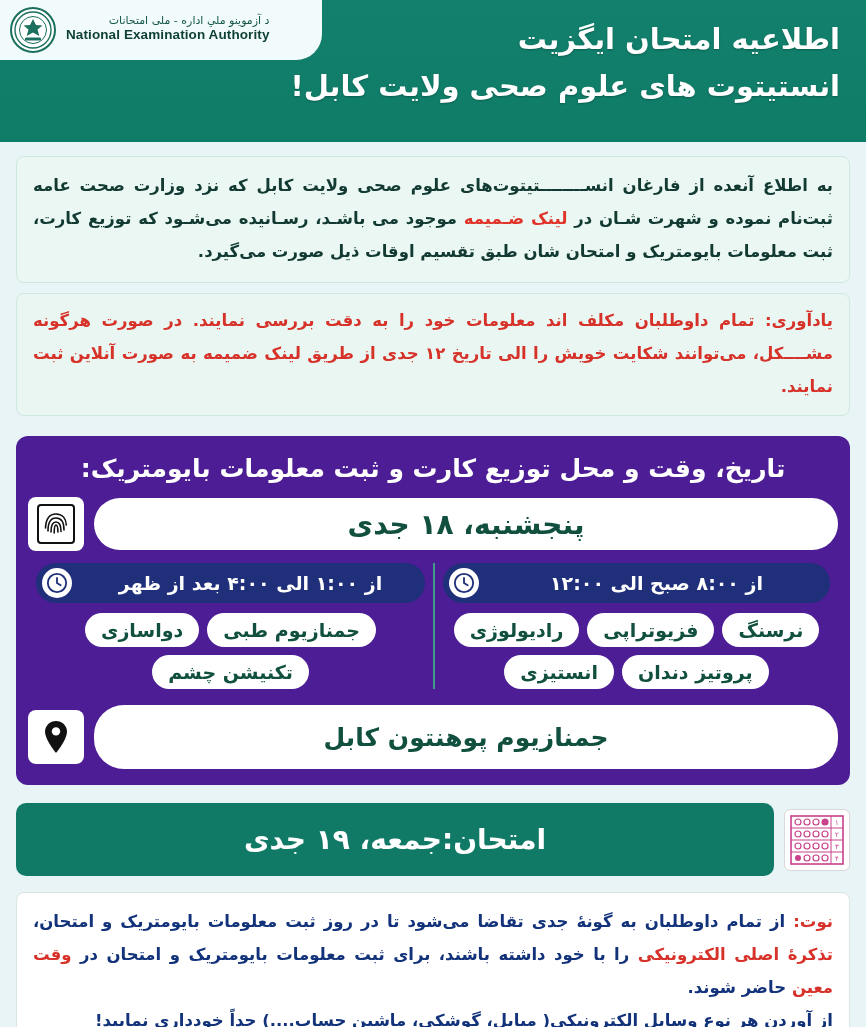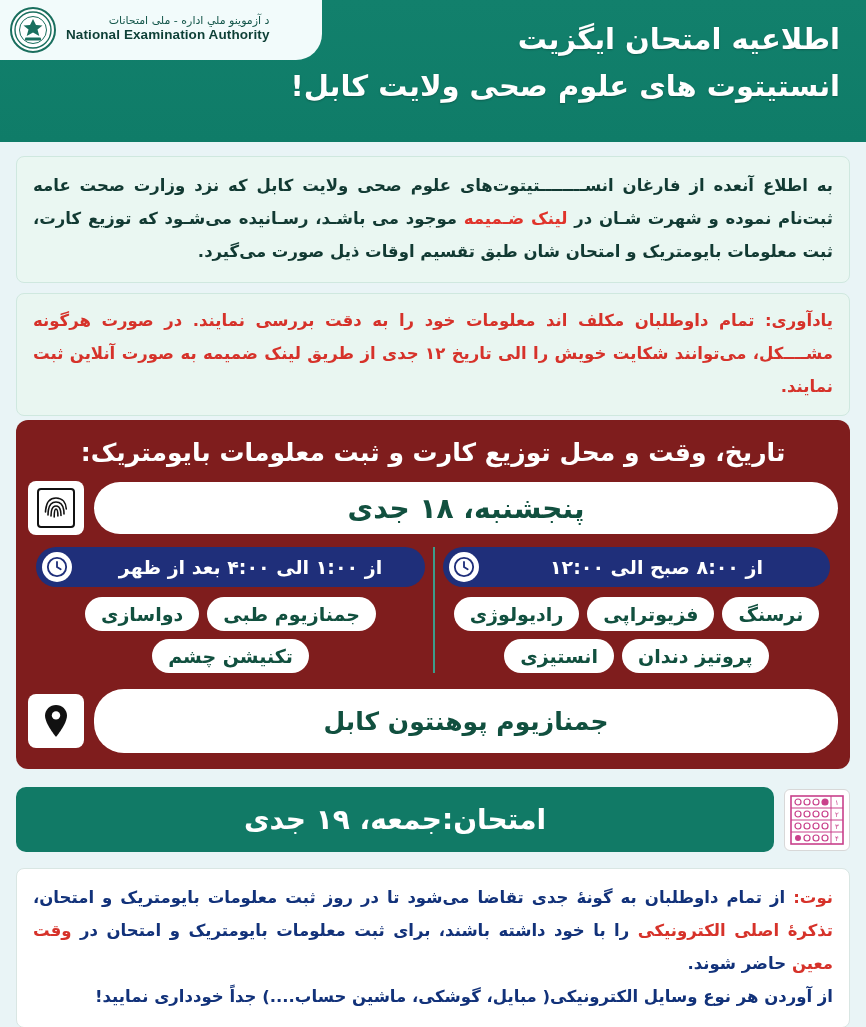--- a/index.html
+++ b/index.html
@@ -92,22 +92,22 @@
     direction: rtl;
     text-align: justify;
     color: #d6322a;
     font-size: 16.5px;
     line-height: 2.0;
     font-weight: 700;
   }
 
   
   .schedule {
-    margin-top: 4px;
-    background: #7f1d1d;
+    margin-top: 20px;
+    background: #4c1d95;
     border-radius: 12px;
     padding: 12px 12px 16px 12px;
   }
   .schedule-title {
     direction: rtl;
     text-align: center;
     color: #ffffff;
     font-size: 25px;
     font-weight: 700;
     padding: 6px 0 14px 0;
@@ -216,21 +216,21 @@
     margin-top: 18px;
     display: flex;
     align-items: center;
     gap: 10px;
     padding: 0 16px;
   }
   .exam-pill {
     flex: 1 1 auto;
     background: #117a66;
     border-radius: 10px;
-    height: 65px;
+    height: 73px;
     display:flex; align-items:center; justify-content:center;
     color:#ffffff;
     font-size: 28px;
     font-weight: 700;
     direction: rtl;
   }
   .omr-box {
     width: 66px; height: 62px;
     background:#ffffff;
     border:1px solid #d8d8d8;

